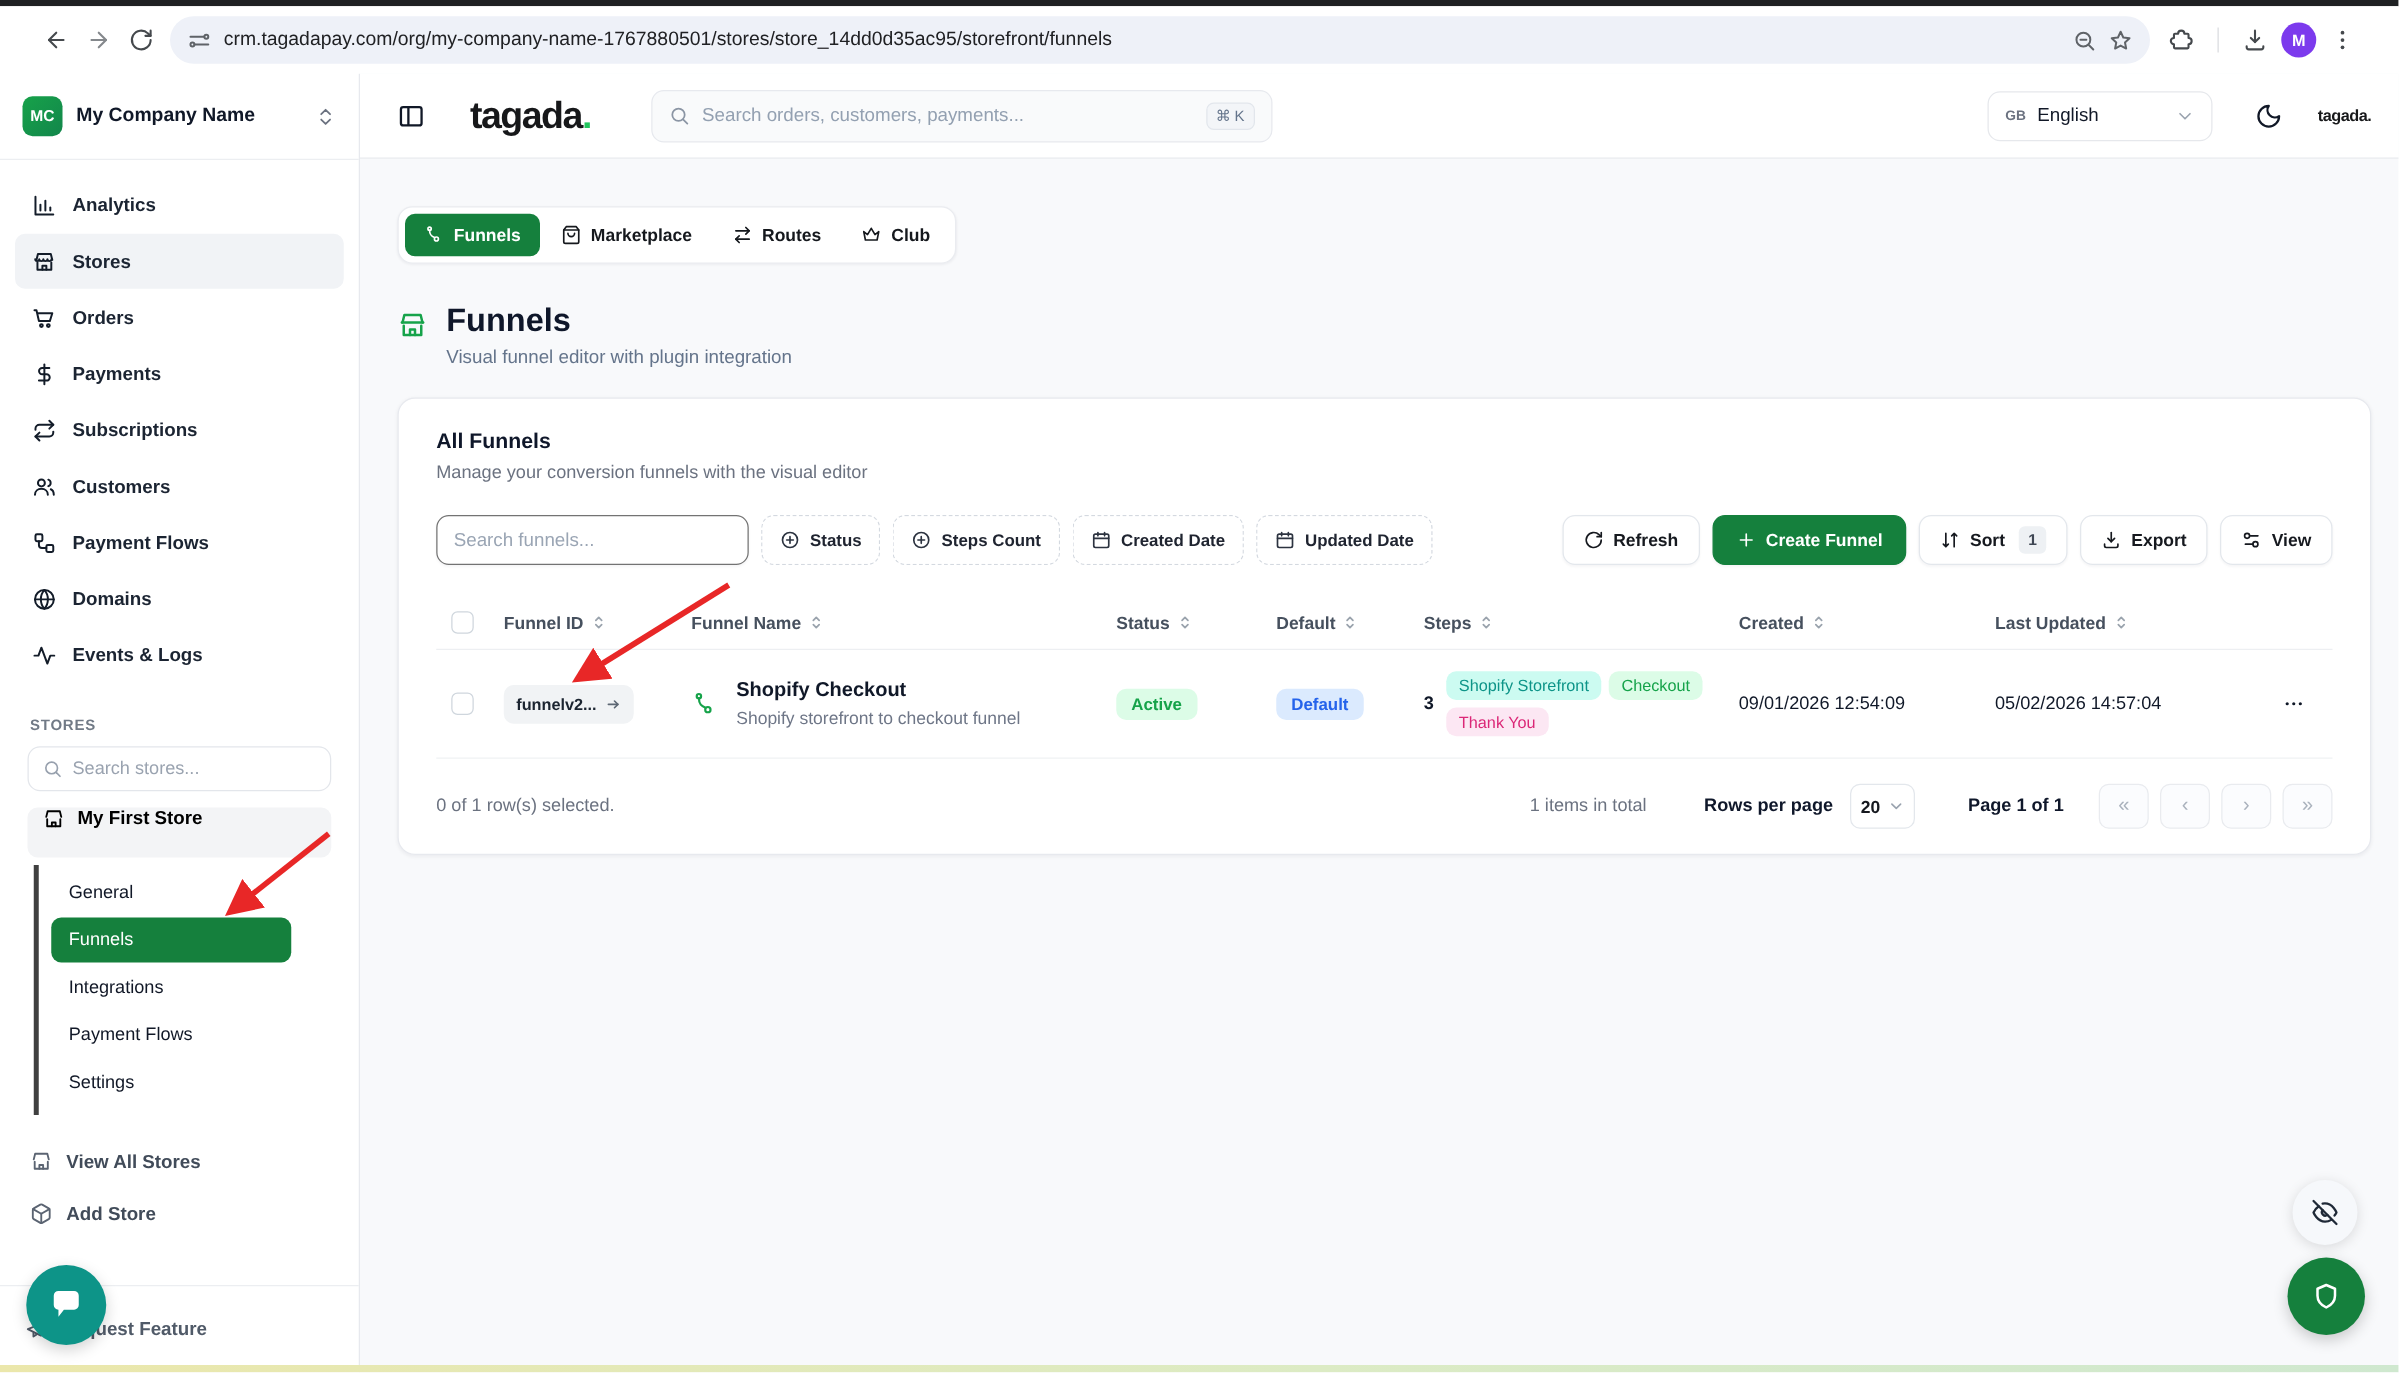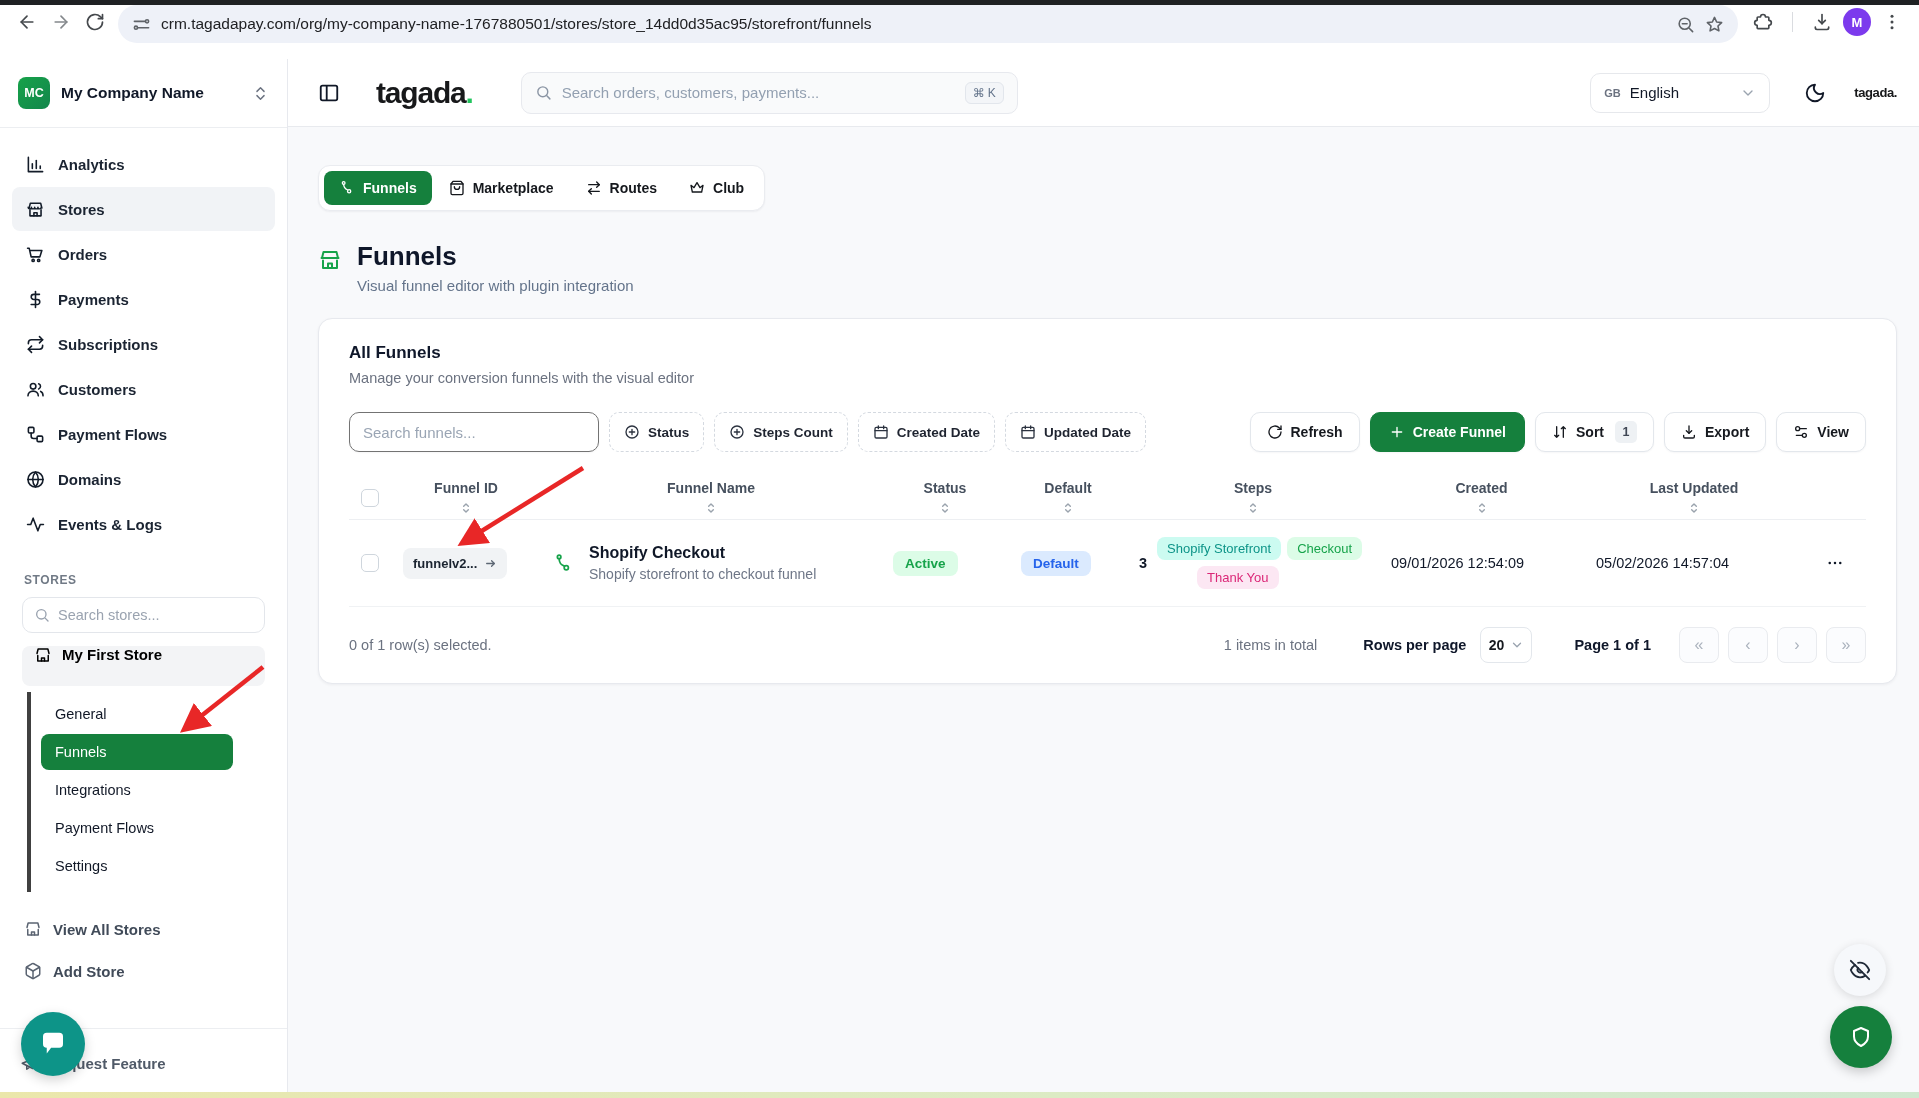--- a/index.html
+++ b/index.html
@@ -3,21 +3,21 @@
 <meta charset="utf-8">
 <style>
   * { box-sizing: border-box; margin: 0; padding: 0; }
   html,body { width:1919px; height:1098px; }
   body { font-family: "Liberation Sans", sans-serif; background:#fff; overflow:hidden; }
   .screen { position:relative; width:1919px; height:1098px; background:#fff; overflow:hidden; }
 
   
   .chrome { position:absolute; top:0; left:0; width:100%; height:59px; background:#fff; }
   .chrome-strip { height:5px; background:#1f2123; }
-  .chrome-bar { height:54px; display:flex; align-items:flex-start; padding:0 10px; background:#fff; }
+  .chrome-bar { height:54px; display:flex; align-items:center; padding:0 28px; background:#fff; }
   .cbtn { width:34px; height:34px; border-radius:50%; display:flex; align-items:center; justify-content:center; color:#45494d; flex:none; }
   .cbtn svg { width:20px; height:20px; }
   .cbtn.fwd { color:#84888c; }
   .omnibox { flex:1; height:38px; margin:0 8px 0 6px; background:#eef1f8; border-radius:19px; display:flex; align-items:center; padding:0 14px; gap:10px; }
   .omni-url { flex:1; font-size:15.5px; color:#202124; white-space:nowrap; overflow:hidden; }
   .omni-ic { width:19px; height:19px; color:#5f6368; flex:none; }
   .chrome-right { display:flex; align-items:center; gap:4px; }
   .chrome-div { width:1px; height:20px; background:#dadce0; margin:0 8px; }
   .avatar-m { width:28px; height:28px; border-radius:50%; background:#7c3aed; color:#fff; font-size:13px; font-weight:700; display:flex; align-items:center; justify-content:center; }
 
@@ -91,40 +91,40 @@
   .dashed-btn { height:40px; border:1px dashed #d4d9e0; border-radius:10px; background:#fff; display:flex; align-items:center; gap:8px; padding:0 14px; font-size:13.5px; font-weight:600; color:#1f2430; }
   .dashed-btn svg { width:16px; height:16px; color:#2c3340; flex:none; }
   .spacer { flex:1; }
   .btn { height:40px; border:1px solid #e3e7ec; border-radius:10px; background:#fff; display:flex; align-items:center; gap:8px; padding:0 16px; font-size:14px; font-weight:600; color:#16191f; box-shadow:0 1px 2px rgba(16,24,40,.04); }
   .btn svg { width:16px; height:16px; flex:none; }
   .btn.green { background:#15803d; border-color:#15803d; color:#fff; padding:0 18px; }
   .sort-badge { width:22px; height:22px; border-radius:5px; background:#eef1f4; font-size:12.5px; font-weight:600; color:#3f4754; display:flex; align-items:center; justify-content:center; margin-left:3px; }
 
   .thead, .trow { display:grid; grid-template-columns:42px 150px 340px 128px 118px 252px 205px 220px 1fr; align-items:center; }
   .thead { margin-top:24px; height:44px; border-bottom:1px solid #edeff2; }
-  .th { display:flex; align-items:center; gap:5px; padding:0 12px; font-size:14px; font-weight:600; color:#46505e;flex-direction:column; }
+  .th { display:flex; align-items:center; gap:5px; padding:0 12px; font-size:14px; font-weight:600; color:#46505e; }
   .th svg { width:14px; height:14px; color:#9aa3ad; flex:none; }
   .checkbox { width:18px; height:18px; border:1.5px solid #cfd6dd; border-radius:5px; background:#fff; margin:0 auto; }
   .trow { padding:17px 0; border-bottom:1px solid #f0f2f4; }
   .id-pill { margin-left:12px; display:inline-flex; align-items:center; gap:7px; background:#f1f3f5; border-radius:8px; padding:8px 10px; font-size:13px; font-weight:700; color:#1b2430; width:fit-content; }
   .id-pill svg { width:13px; height:13px; color:#5d6774; }
   .name-cell { display:flex; align-items:center; gap:15px; padding:0 12px; }
   .name-cell > svg { width:21px; height:21px; color:#16a34a; flex:none; }
   .fname { font-size:16px; font-weight:700; color:#101828; }
   .fdesc { margin-top:4px; font-size:14px; color:#6e7687; }
   .badge { display:inline-block; border-radius:8px; padding:5px 12px; font-size:13.5px; font-weight:600; width:fit-content; }
   .badge.active-st { background:#dcfce7; color:#16a34a; margin-left:12px; }
   .badge.default-st { background:#dbeafe; color:#2563eb; margin-left:12px; }
   .steps-cell { display:flex; gap:10px; padding:0 12px; align-items:center; }
   .steps-num { font-size:14.5px; font-weight:700; color:#101828; }
   .steps-badges { display:flex; flex-wrap:wrap; gap:6px; width:212px; }
   .sbadge { border-radius:8px; padding:4px 10px; font-size:13px; font-weight:500; }
   .sbadge.storefront { background:#ccfbf1; color:#0d9488; }
   .sbadge.checkout { background:#dcfce7; color:#16a34a; }
-  .sbadge.thankyou { background:#fce7f3; color:#db2777;margin-left:40px; }
+  .sbadge.thankyou { background:#fce7f3; color:#db2777; }
   .date-cell { padding:0 12px; font-size:14.5px; color:#101828; }
   .actions-cell { display:flex; justify-content:center; }
   .actions-cell svg { width:18px; height:18px; color:#101828; }
 
   .tfoot { margin-top:20px; display:flex; align-items:center; }
   .sel-text { font-size:14.5px; color:#6b7280; }
   .total-text { margin-left:auto; font-size:14.5px; color:#6b7280; }
   .rpp-label { margin-left:46px; font-size:14.5px; font-weight:600; color:#0f172a; }
   .rpp-select { margin-left:14px; width:52px; height:36px; border:1px solid #e3e7ec; border-radius:8px; background:#fff; display:flex; align-items:center; justify-content:center; gap:6px; font-size:14px; font-weight:600; color:#16191f; }
   .rpp-select svg { width:14px; height:14px; color:#9aa3af; }

